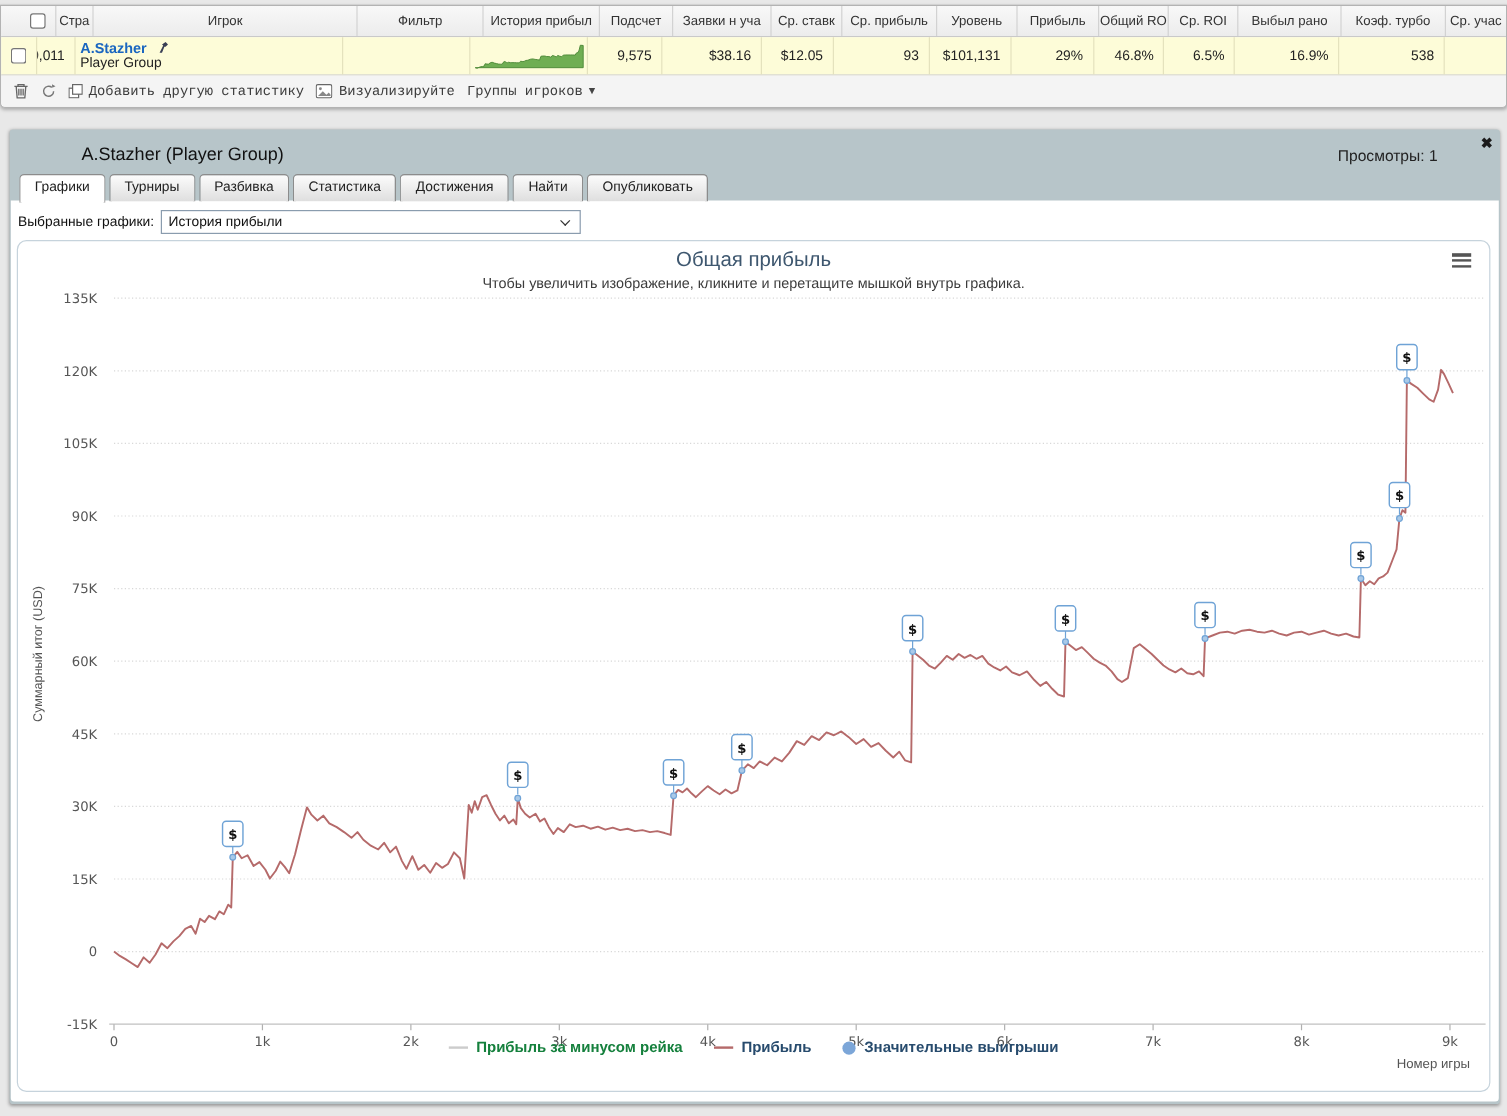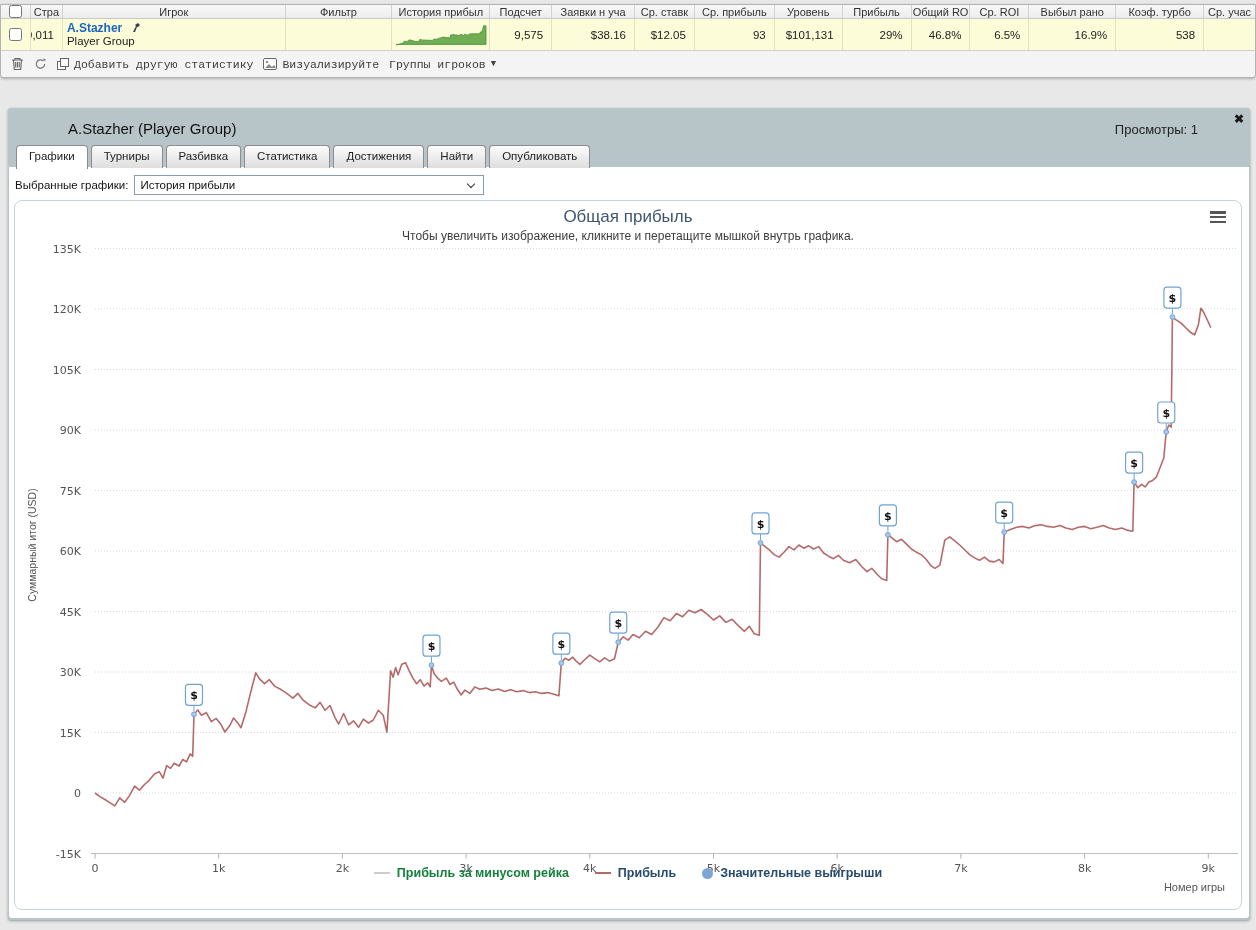--- a/index.html
+++ b/index.html
@@ -4,21 +4,21 @@
 <style>
   * { box-sizing: border-box; margin: 0; padding: 0; }
   html,body { width:1256px; height:930px; }
   body { background:#e8e8e8; font-family:"Liberation Sans", sans-serif; overflow:hidden; }
   #page { position:relative; width:1256px; height:930px; }
 
   
   #results { position:absolute; left:0; top:4px; width:1256px; background:#fff;
              border:1px solid #b3b3b3; border-radius:0 0 4px 4px; box-shadow:0 1px 3px rgba(0,0,0,.25); }
   .trow { display:flex; width:100%; }
-  .thead { background:linear-gradient(#f8f8f8,#ececec); border-bottom:1px solid #c9c9c9; height:14px; }
+  .thead { background:linear-gradient(#f8f8f8,#ececec); border-bottom:1px solid #c9c9c9; height:26px;padding-left:16px; }
   .th { font-size:11px; color:#333; display:flex; align-items:center; justify-content:center;
         border-right:1px solid #d2d2d2; height:100%; overflow:hidden; white-space:nowrap; padding:0 2px; }
   .tdata { background:#fdfcd8; height:32px; border-bottom:1px solid #cfcfcf; }
   .td { font-size:11.5px; color:#222; display:flex; align-items:center; justify-content:flex-end;
         border-right:1px solid #e4e2bd; height:100%; padding:0 8px 0 2px; overflow:hidden; white-space:nowrap; }
   .td.center { justify-content:center; padding:0 2px; }
   .td.left  { justify-content:flex-start; padding:0 4px; }
   .playercell { display:flex; flex-direction:column; justify-content:center; line-height:13px; }
   .pname { color:#1a66c0; font-weight:bold; font-size:12px; }
   .pgroup { color:#222; font-size:11.5px; }

